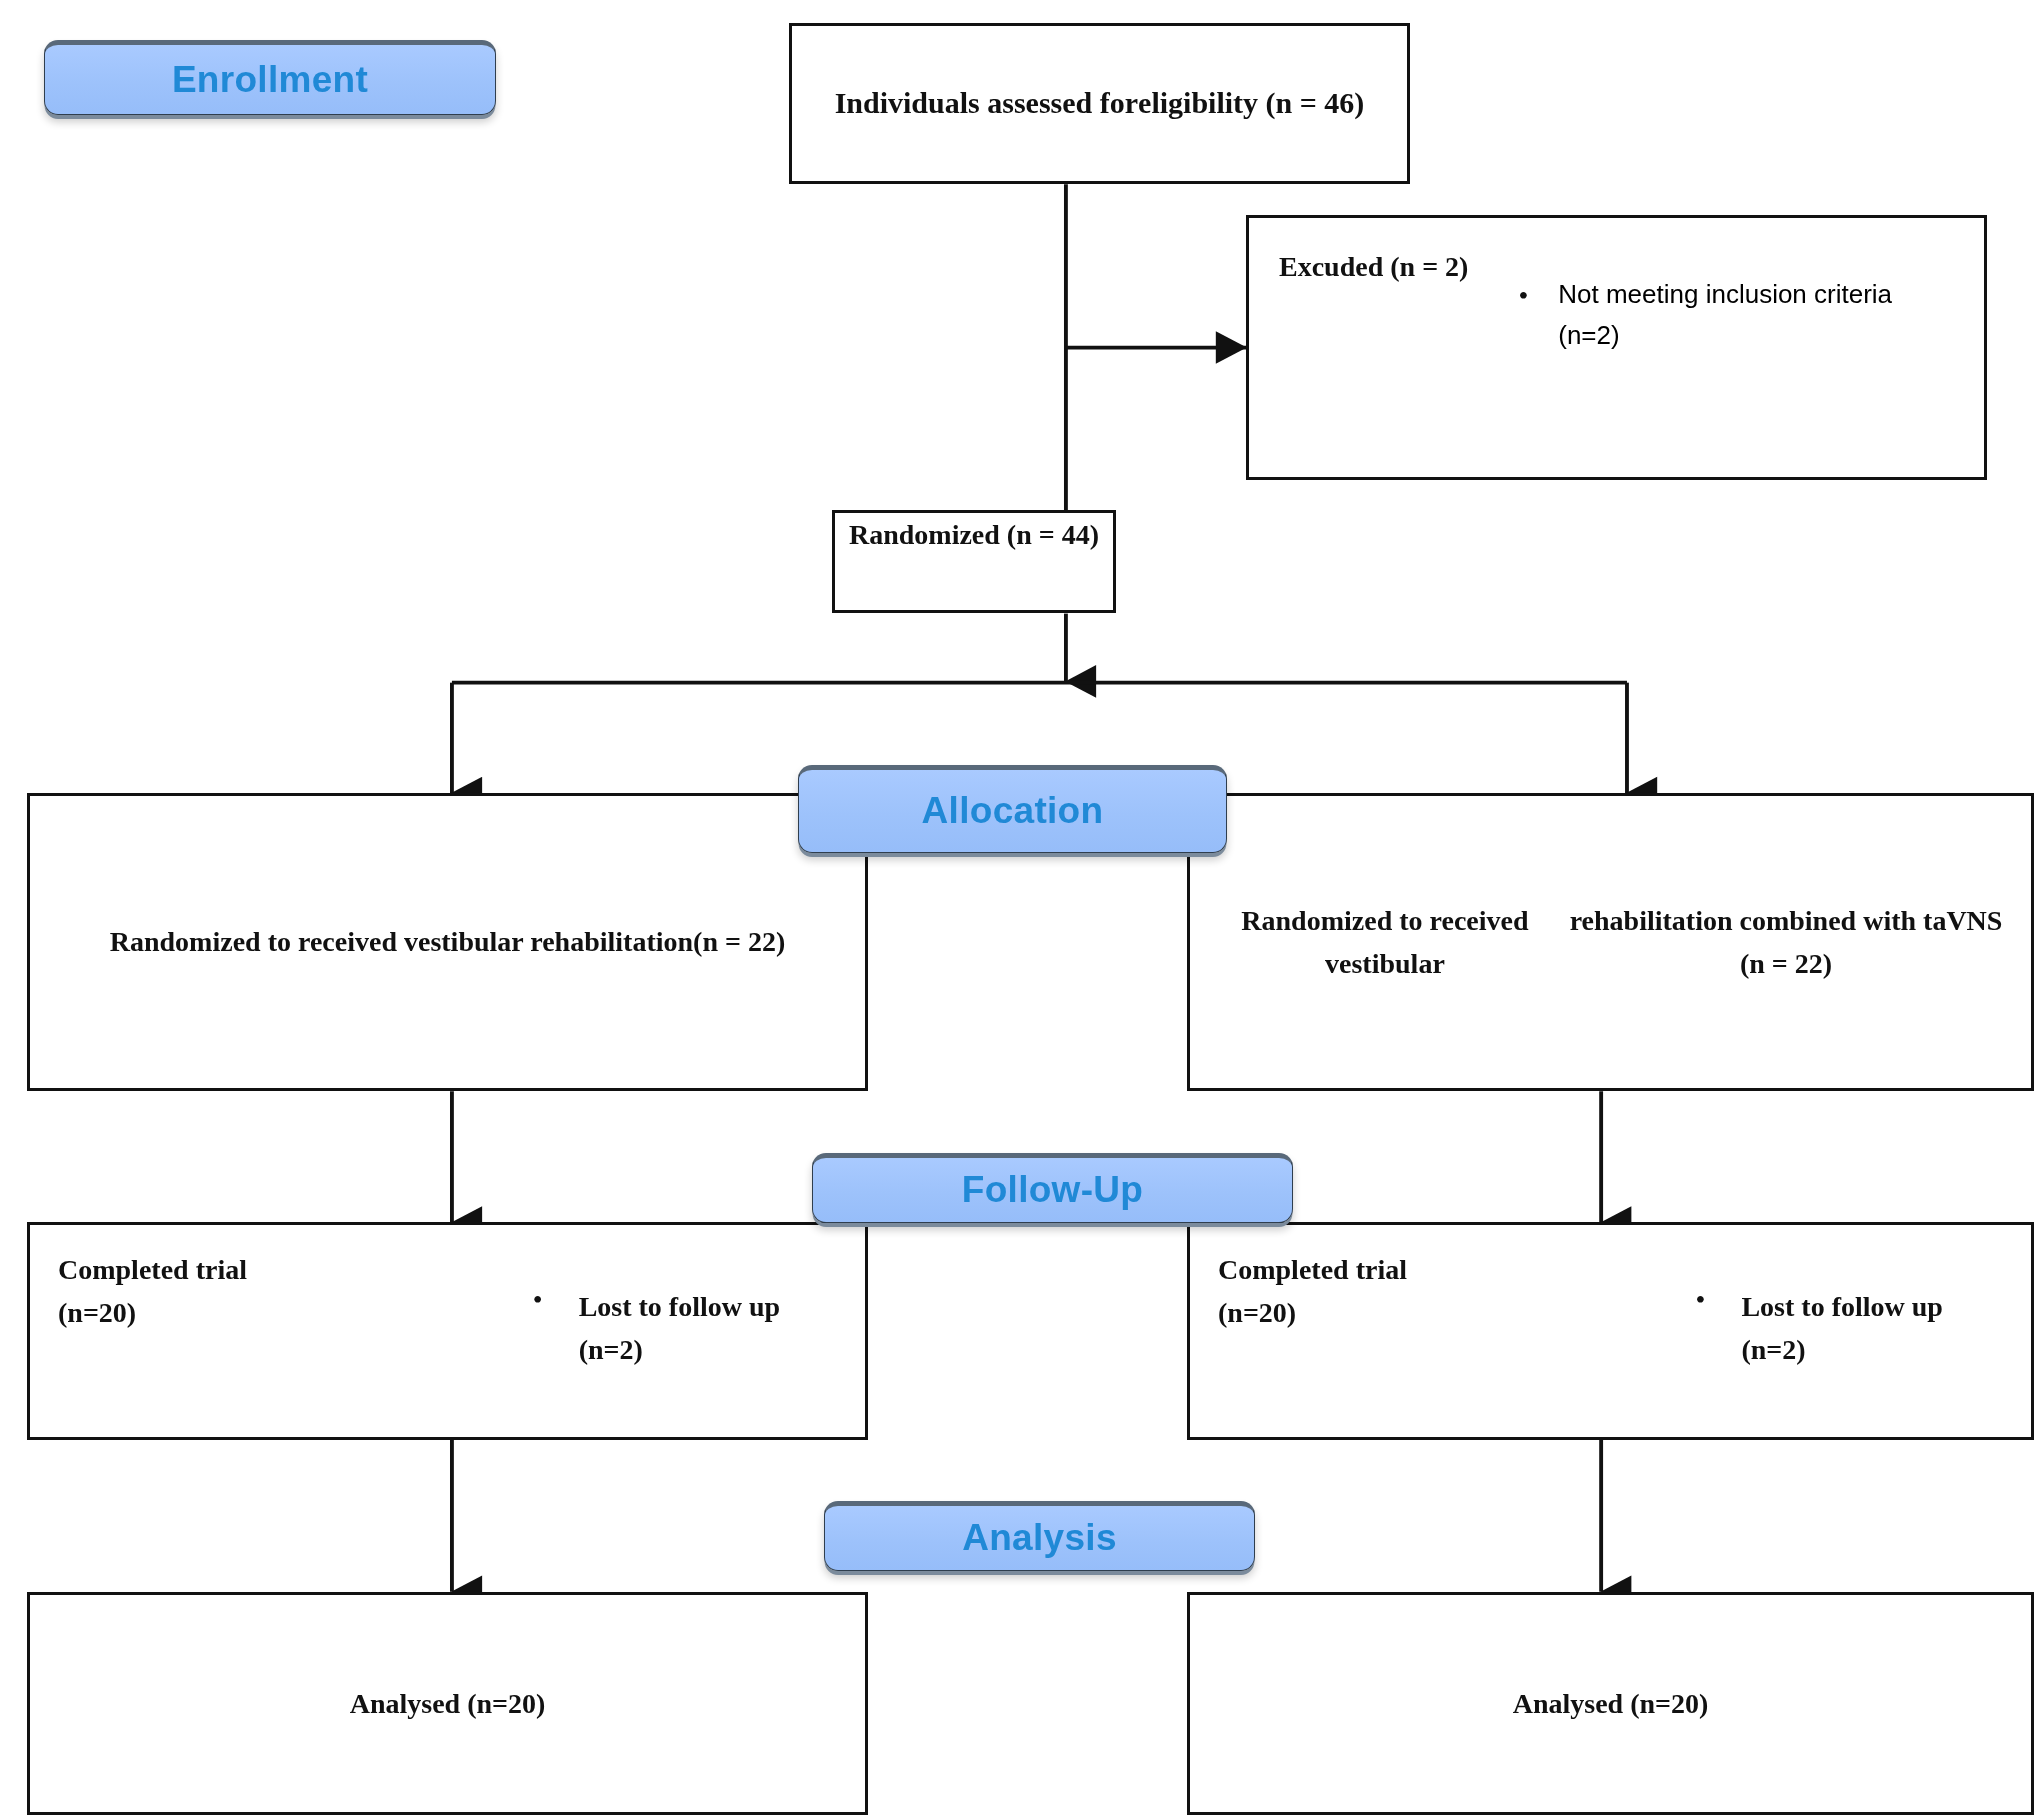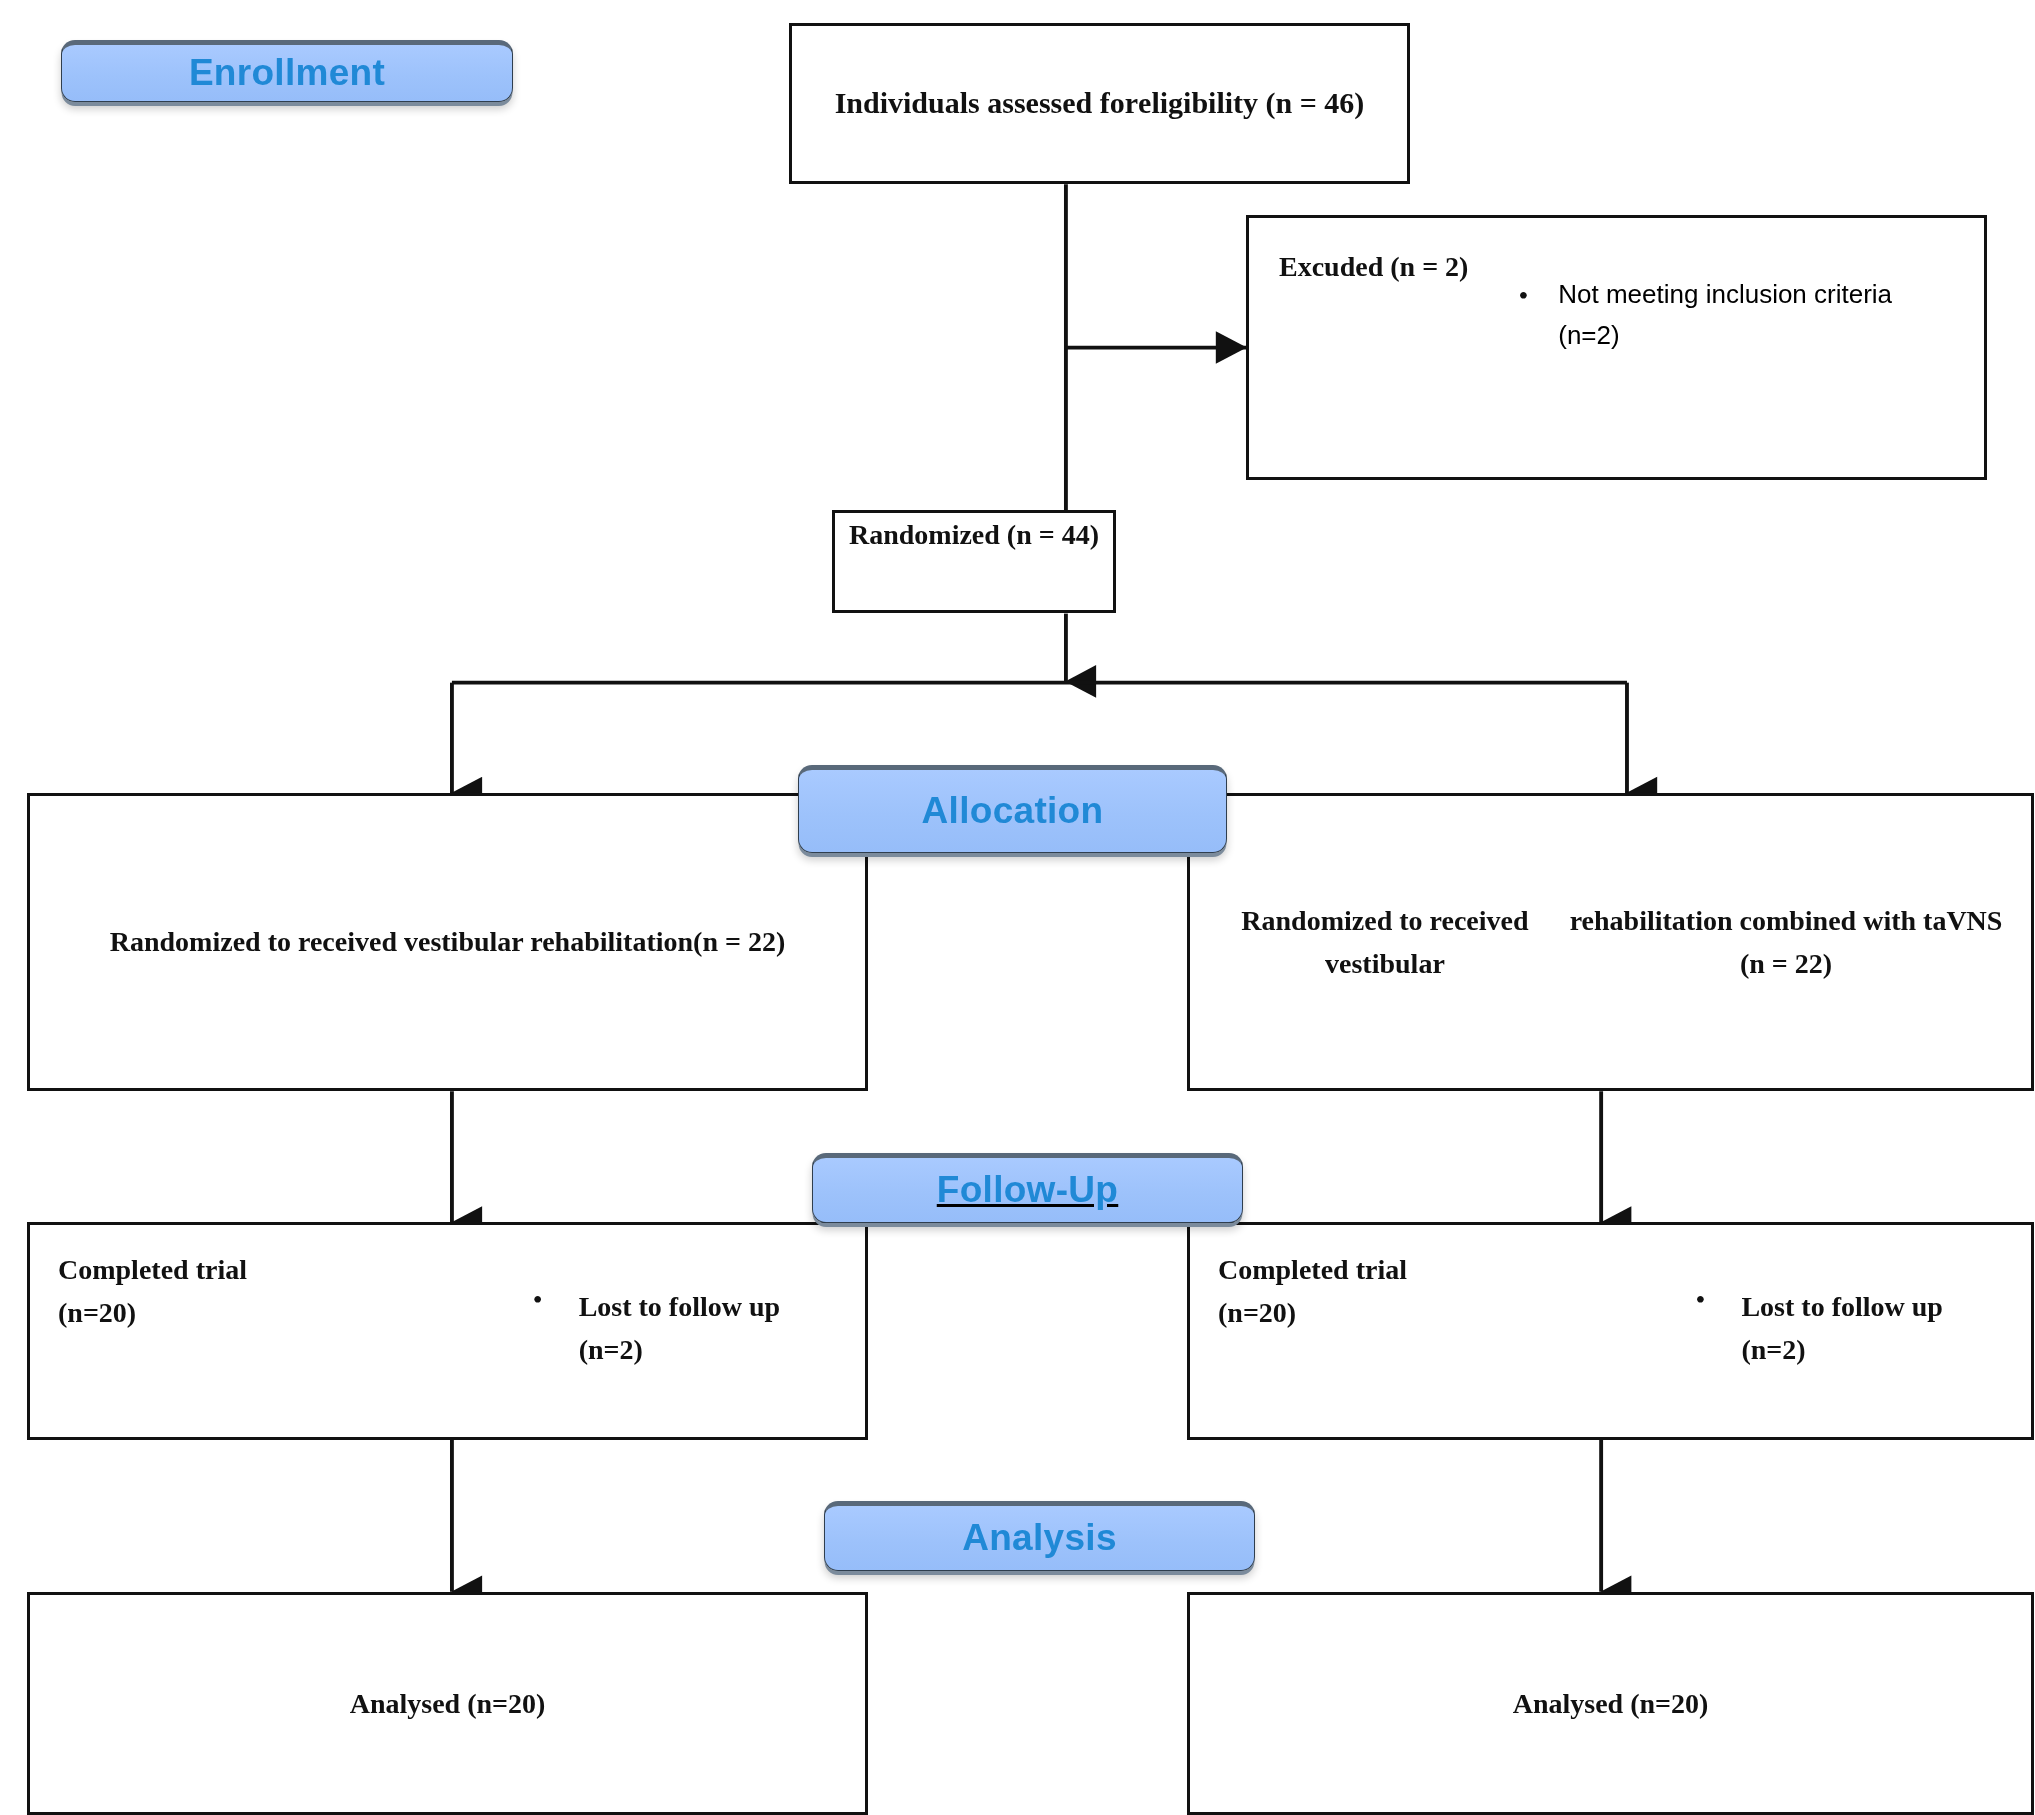--- a/index.html
+++ b/index.html
@@ -119,21 +119,21 @@
       <line x1="700" y1="1690" x2="700" y2="1893" marker-end="url(#arrowDown)"></line>
 
       <line x1="2480" y1="1690" x2="2480" y2="1893" marker-end="url(#arrowDown)"></line>
 
       <line x1="700" y1="2230" x2="700" y2="2465" marker-end="url(#arrowDown)"></line>
 
       <line x1="2480" y1="2230" x2="2480" y2="2465" marker-end="url(#arrowDown)"></line>
     </g>
   </svg>
 
-  <div class="pill" style="left:61px; top:40px; width:452px; height:62px;">
+  <div class="pill" style="left:44px; top:40px; width:452px; height:75px;">
     <span class="pill-label pill-lg">Enrollment</span>
   </div>
 
   <div class="box" style="left:789px; top:22.6px; width:621px; height:161px; align-items:center;">
     <div class="box-text t-center fs-lg">Individuals assessed for</div>
     <div class="box-text t-center fs-lg">eligibility (n = 46)</div>
   </div>
 
   <div class="box" style="left:1246px; top:215px; width:741px; height:265px;
               justify-content:flex-start; padding:27px 30px 8px 30px;">
@@ -176,21 +176,21 @@
 
   <div class="box" style="left:1187px; top:1222px; width:847px; height:218px;
               justify-content:flex-start; padding:23px 28px 0 28px;">
     <div class="box-text t-left fs-md">Completed trial (n=20)</div>
     <div class="bullet-row" style="margin-top:37px; padding-left:213px;">
       <span class="bullet-dot fs-md" style="margin-right:36px; position:relative; top:1.3px;">•</span>
       <span class="box-text fs-md">Lost to follow up (n=2)</span>
     </div>
   </div>
 
-  <div class="pill" style="left:812px; top:1153px; width:431px; height:70px;text-decoration:underline;">
+  <div class="pill" style="left:812px; top:1153px; width:481px; height:70px;">
     <span class="pill-label pill-lg">Follow-Up</span>
   </div>
 
   <div class="box" style="left:27px; top:1592px; width:841px; height:223px; align-items:center;">
     <div class="box-text t-center fs-md">Analysed (n=20)</div>
   </div>
 
   <div class="box" style="left:1187px; top:1592px; width:847px; height:223px; align-items:center;">
     <div class="box-text t-center fs-md">Analysed (n=20)</div>
   </div>

